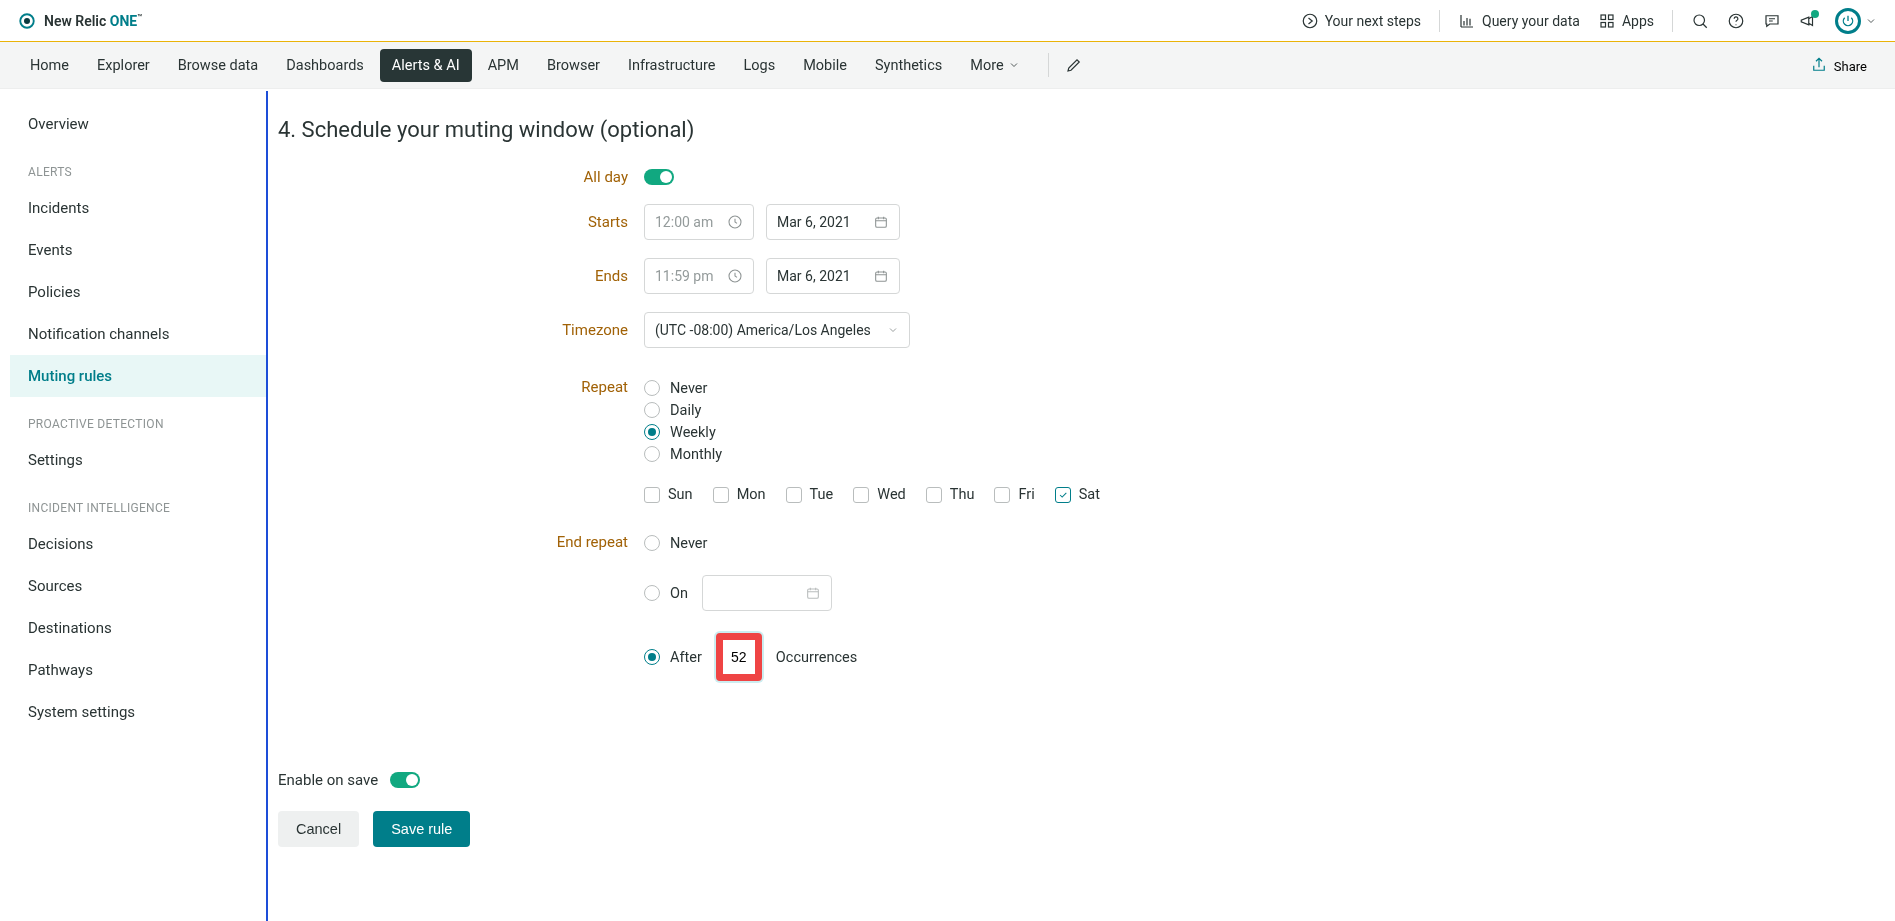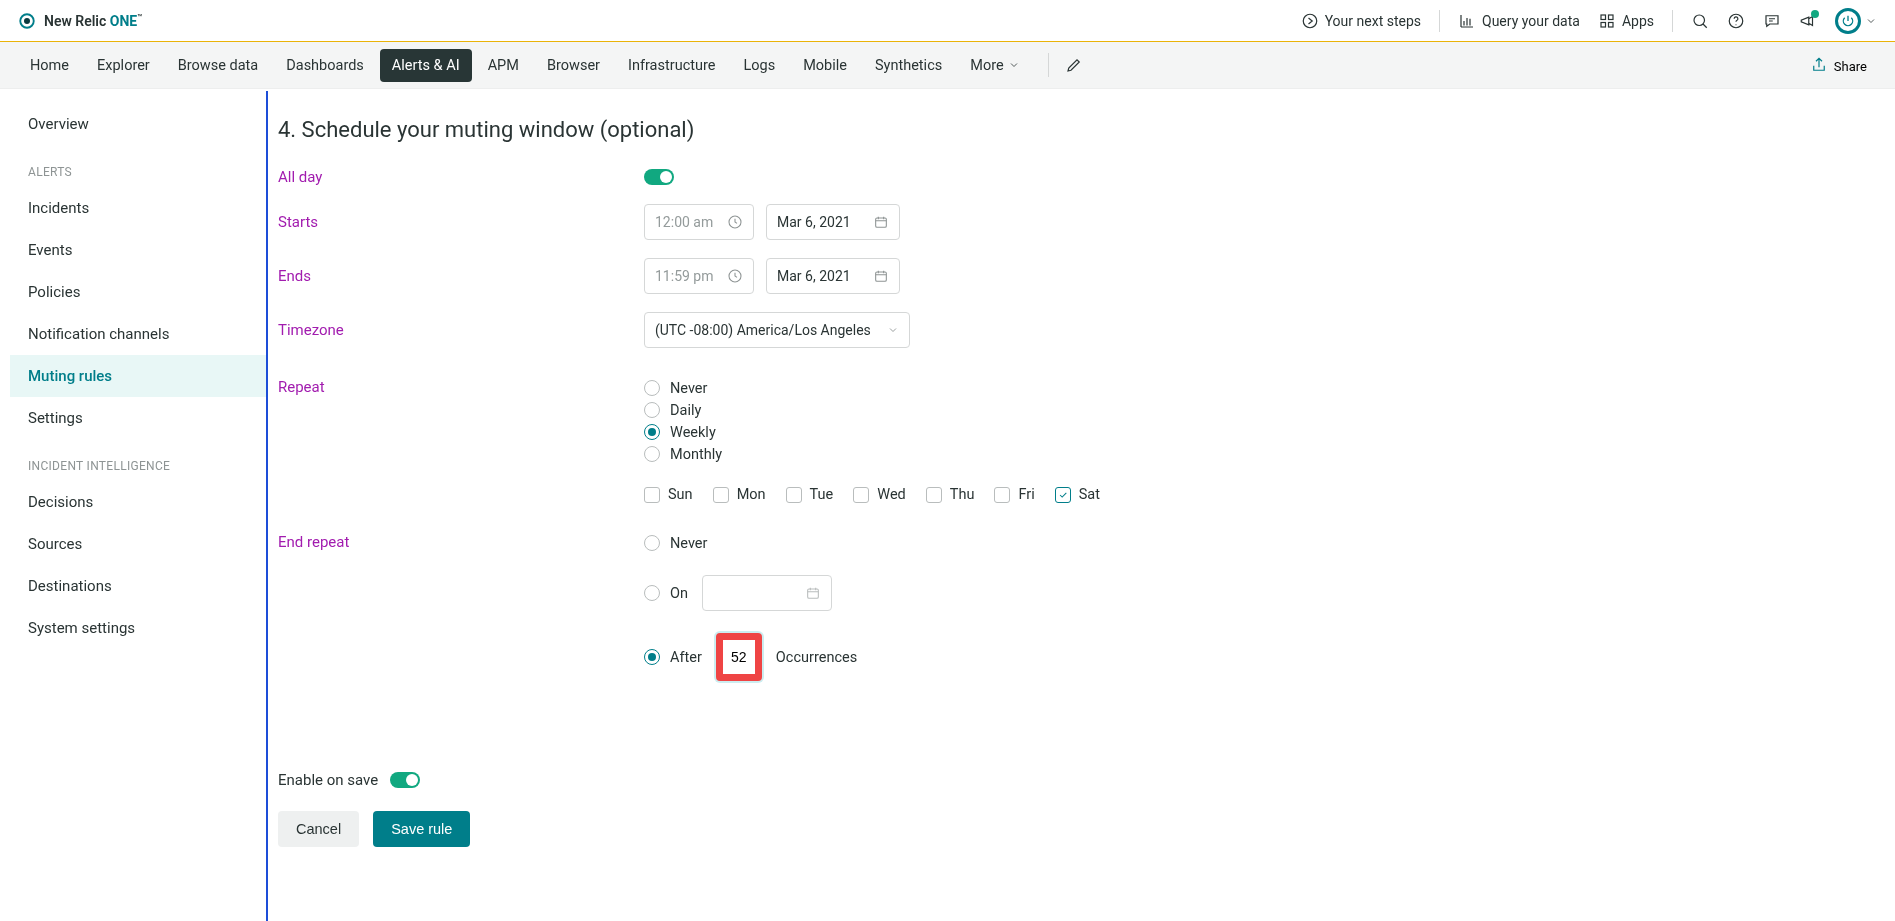--- a/index.html
+++ b/index.html
@@ -110,23 +110,24 @@
   }
 
   .form-row {
     display: flex;
     align-items: center;
     margin-bottom: 18px;
   }
   .form-row.align-top { align-items: flex-start; }
   .form-label {
     width: 366px;
-    text-align: left;
+    text-align: right;
+    padding-right: 16px;
     font-size: 15px;
-    color: #a21caf;
+    color: #a16207;
     flex-shrink: 0;
   }
   .form-control { display: flex; align-items: center; gap: 12px; flex-wrap: wrap;}
 
   
   .toggle {
     width: 30px; height: 16px; border-radius: 10px;
     background: #11a880; position: relative; cursor: pointer;
   }
   .toggle::after {
@@ -319,25 +320,27 @@
 
 <div class="body-row">
   <div class="sidebar" id="sidebar-slot">
       <div class="side-item">Overview</div>
       <div class="side-header">ALERTS</div>
       <div class="side-item">Incidents</div>
       <div class="side-item">Events</div>
       <div class="side-item">Policies</div>
       <div class="side-item">Notification channels</div>
       <div class="side-item active">Muting rules</div>
+      <div class="side-header">PROACTIVE DETECTION</div>
       <div class="side-item">Settings</div>
       <div class="side-header">INCIDENT INTELLIGENCE</div>
       <div class="side-item">Decisions</div>
       <div class="side-item">Sources</div>
       <div class="side-item">Destinations</div>
+      <div class="side-item">Pathways</div>
       <div class="side-item">System settings</div>
     </div>
 
   <div class="content">
     <div class="panel">
     <h2 class="page-title">4. Schedule your muting window (optional)</h2>
 
     <div class="form-row">
       <div class="form-label">All day</div>
       <div class="form-control">

